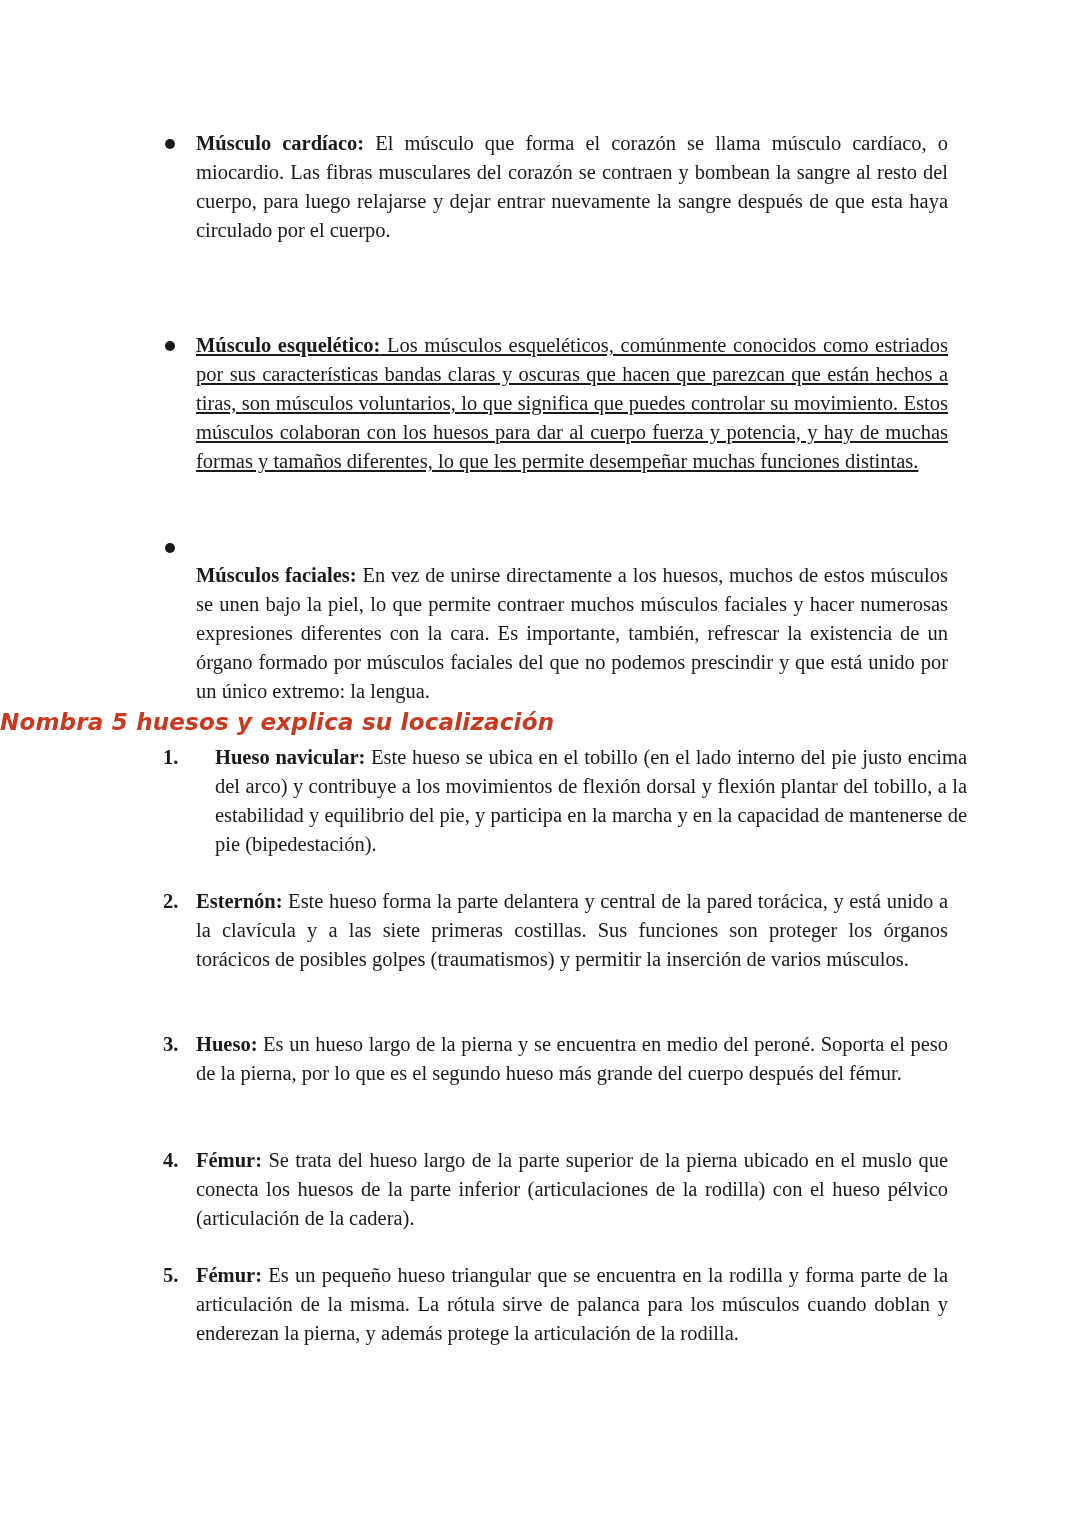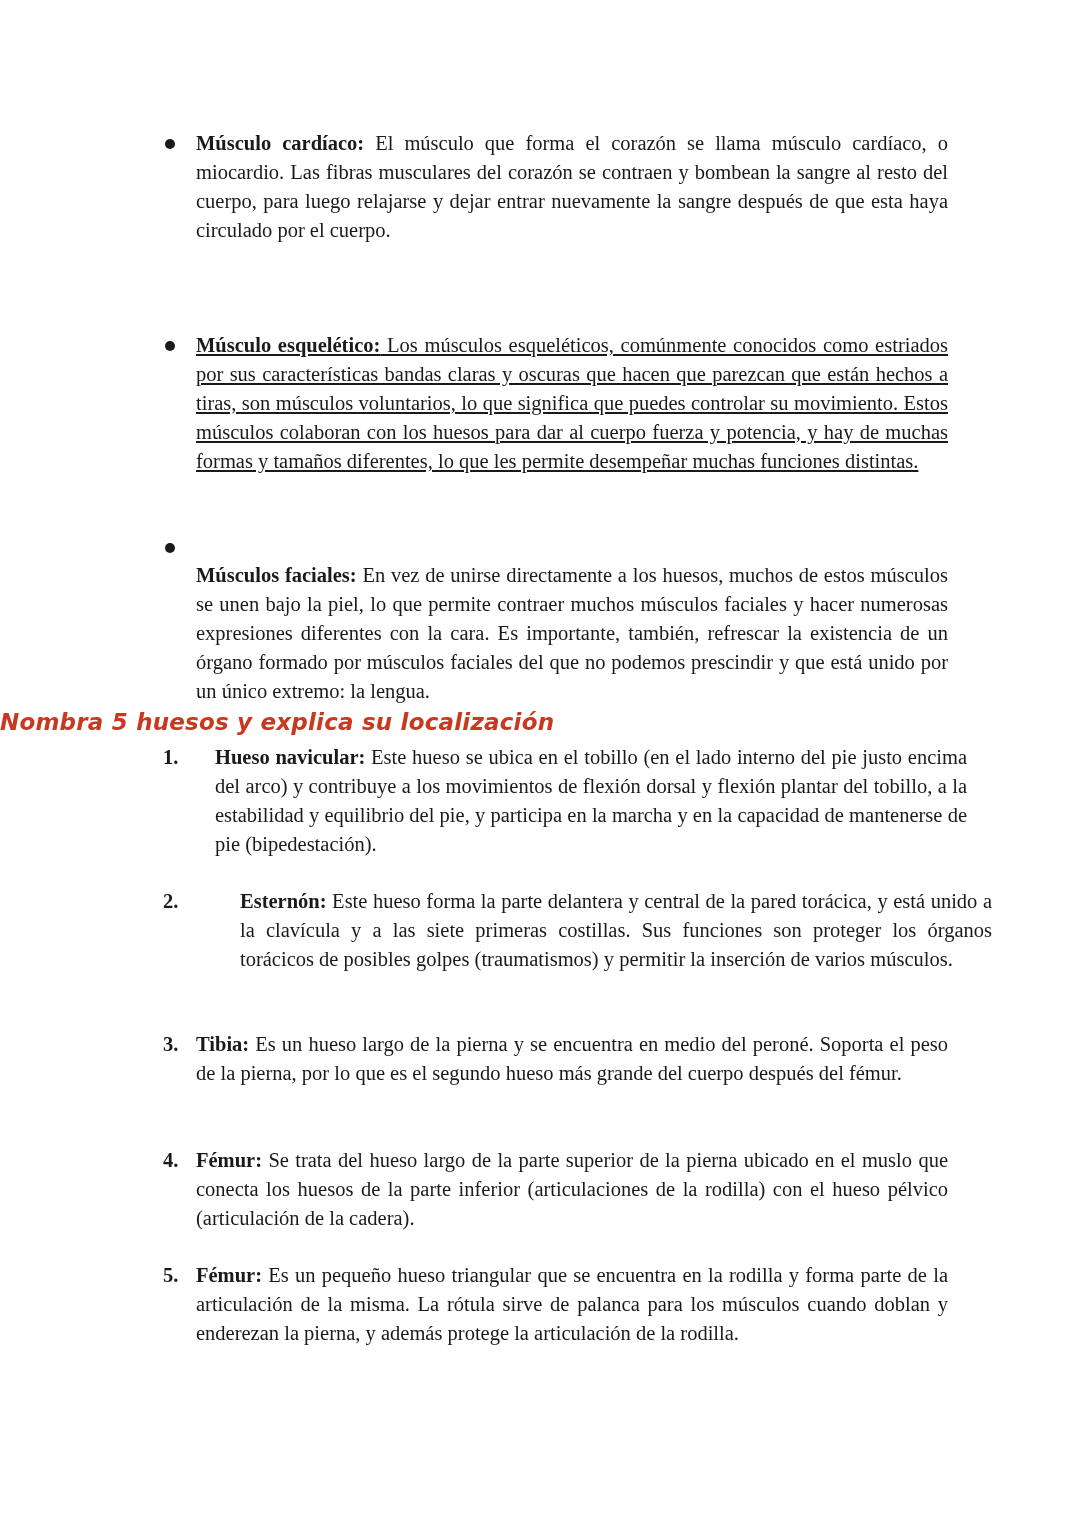--- a/index.html
+++ b/index.html
@@ -89,27 +89,27 @@
 
   <h2 class="heading" style="color: rgb(200, 57, 31);">Nombra 5 huesos y explica su localización</h2>
 
   <div>
     <span class="num" style="top:743px;">1.</span>
     <p class="para" style="top:743px;margin-left:19px;">
       <b>Hueso navicular:</b><span> Este hueso se ubica en el tobillo (en el lado interno del pie justo encima del arco) y contribuye a los movimientos de flexión dorsal y flexión plantar del tobillo, a la estabilidad y equilibrio del pie, y  participa en la marcha y en la capacidad de mantenerse de pie (bipedestación).</span>
     </p>
 
     <span class="num" style="top:887px;">2.</span>
-    <p class="para" style="top:887px;margin-left:44px;">
+    <p class="para" style="top:887px;">
       <b>Esternón:</b><span> Este hueso forma la parte delantera y central de la pared torácica, y está unido a la clavícula y a las siete primeras costillas. Sus funciones son proteger los órganos torácicos de posibles golpes (traumatismos) y permitir la inserción de varios músculos.</span>
     </p>
 
     <span class="num" style="top:1030px;">3.</span>
     <p class="para" style="top:1030px;">
-      <b>Tibia:</b><span> Es un hueso  largo de la pierna y se encuentra en medio del peroné. Soporta el peso de la pierna, por lo que es el segundo hueso más grande del cuerpo después del fémur.</span>
+      <b>Hueso:</b><span> Es un hueso  largo de la pierna y se encuentra en medio del peroné. Soporta el peso de la pierna, por lo que es el segundo hueso más grande del cuerpo después del fémur.</span>
     </p>
 
     <span class="num" style="top:1146px;">4.</span>
     <p class="para" style="top:1146px;">
       <b>Fémur:</b><span> Se trata del hueso largo de la parte superior de la pierna ubicado en el muslo que conecta los huesos de la parte inferior (articulaciones de la rodilla) con el hueso pélvico (articulación de la cadera).</span>
     </p>
 
     <span class="num" style="top:1261px;">5.</span>
     <p class="para" style="top:1261px;">
       <b>Fémur:</b><span> Es un pequeño hueso triangular que se encuentra en la rodilla y forma parte de la articulación de la misma. La rótula sirve de palanca para los músculos cuando doblan y enderezan la pierna, y además protege la articulación de la rodilla.</span>

